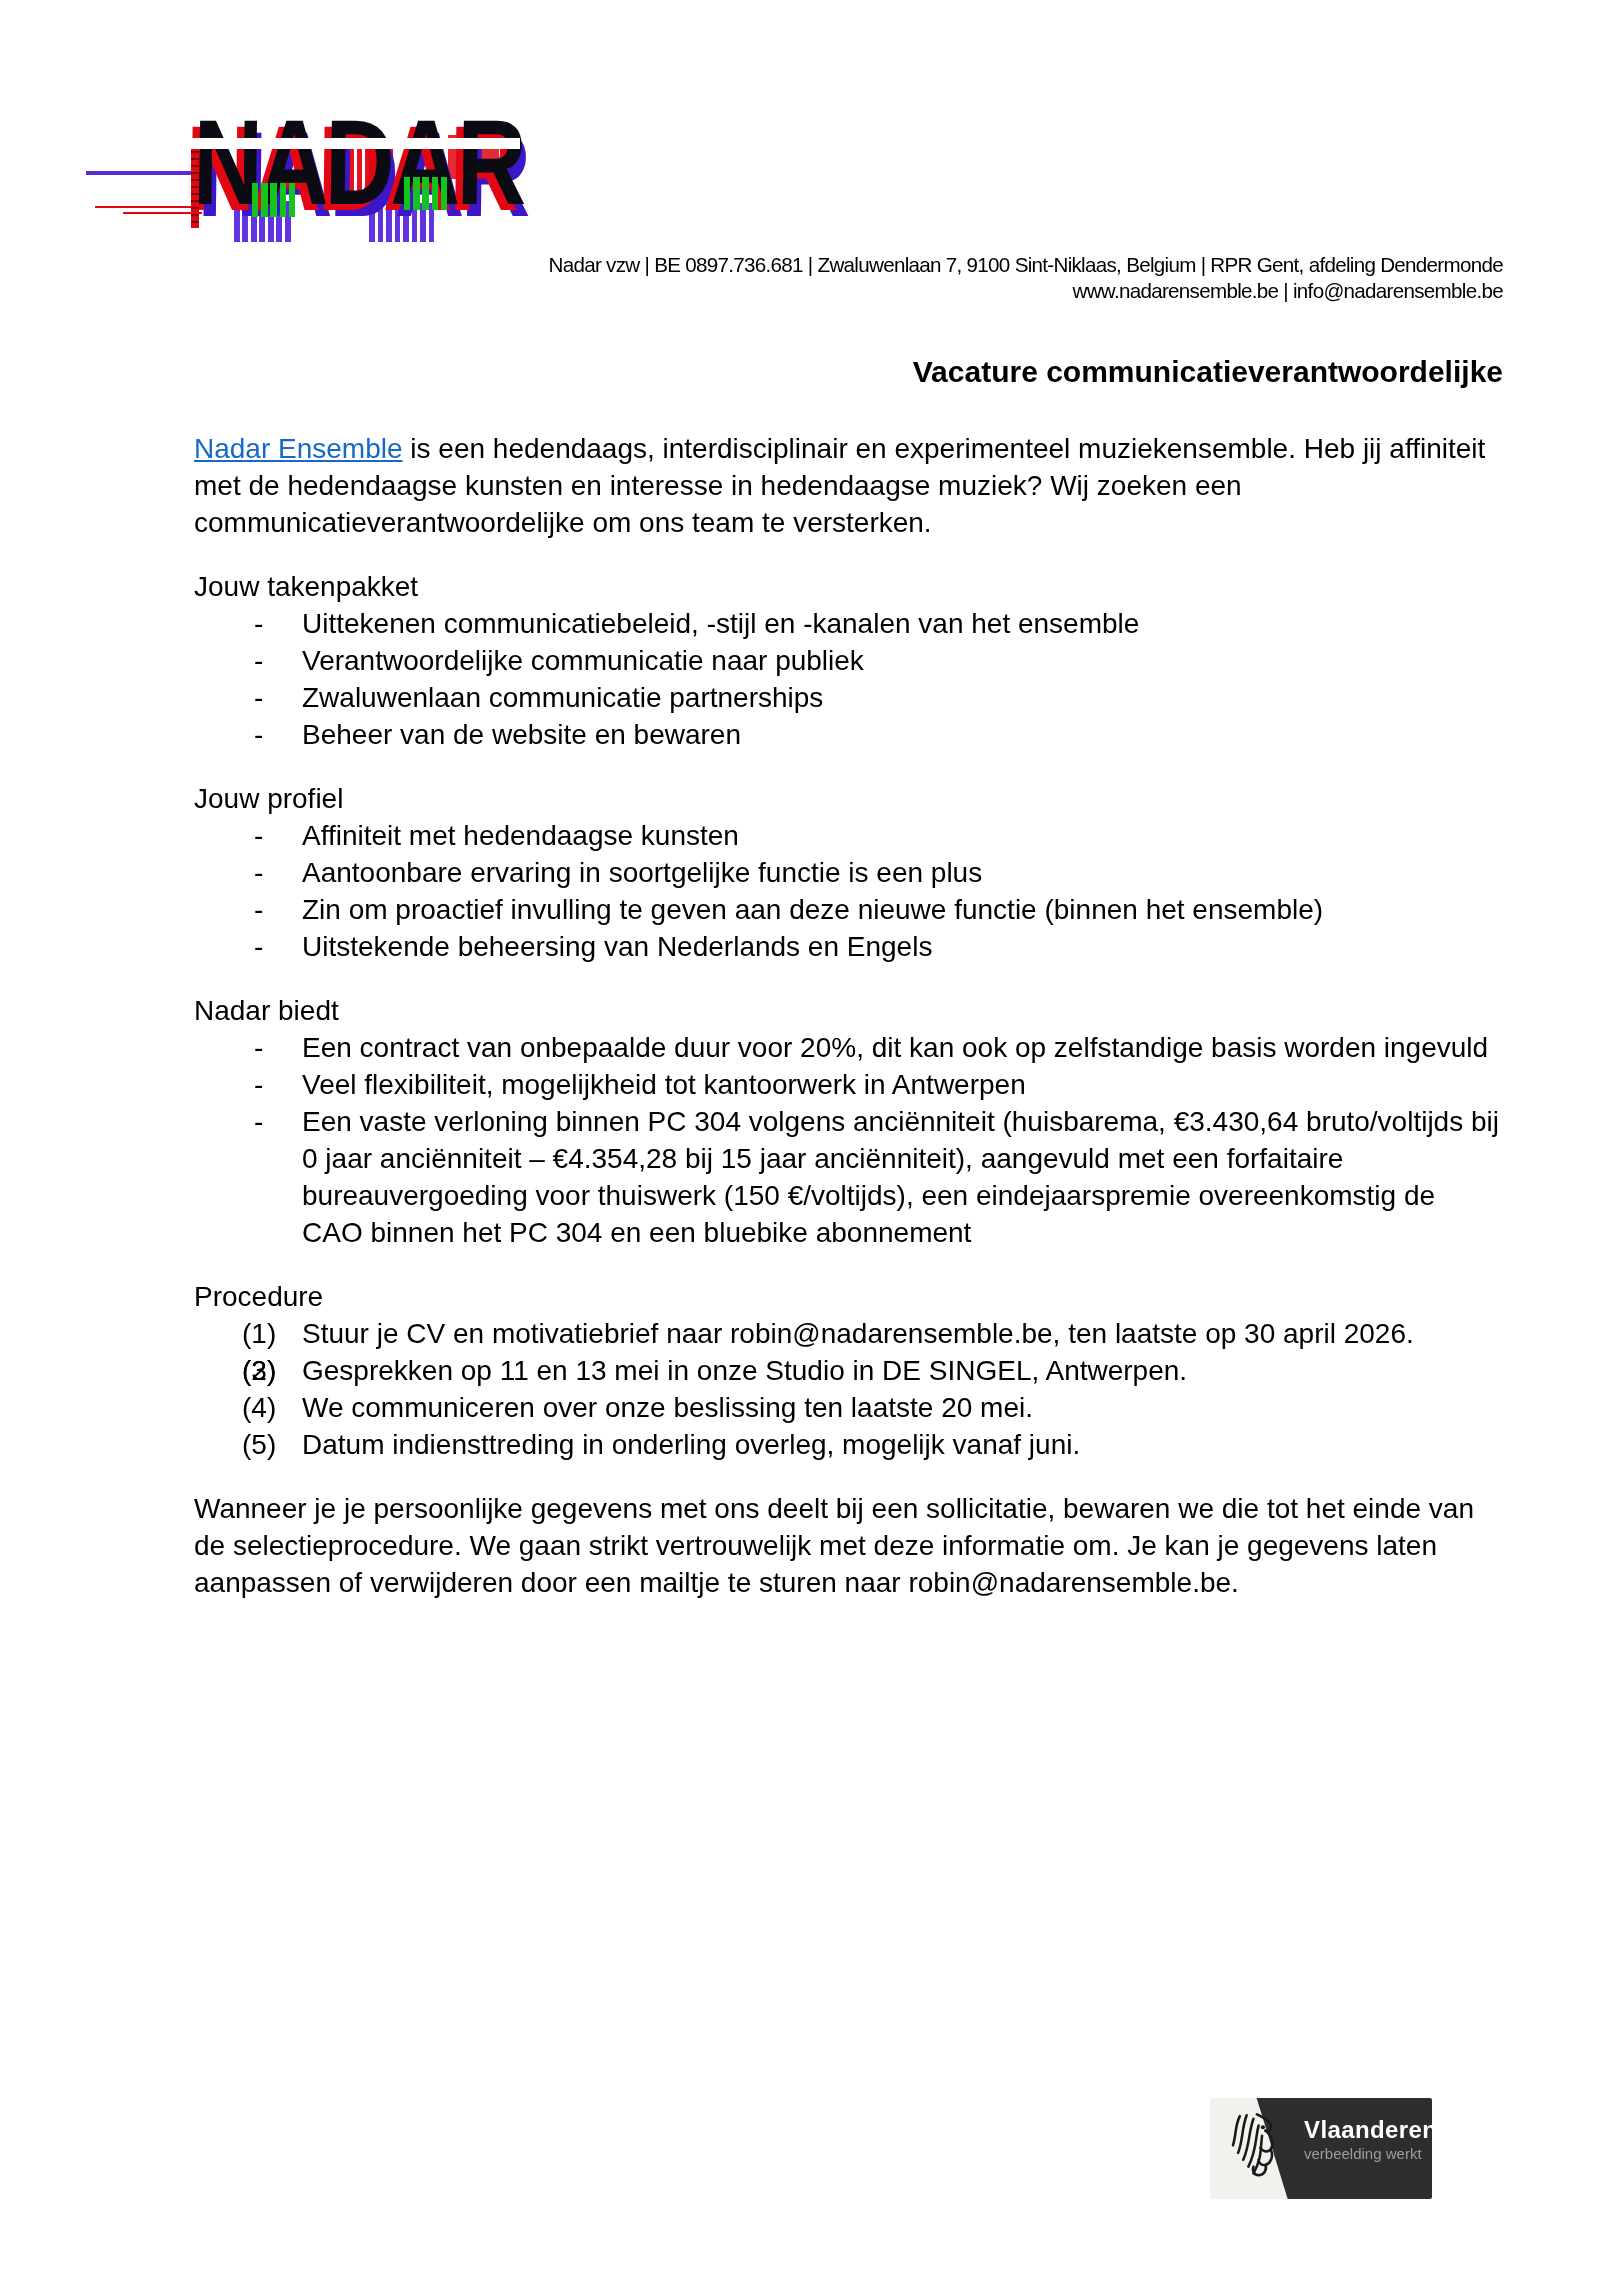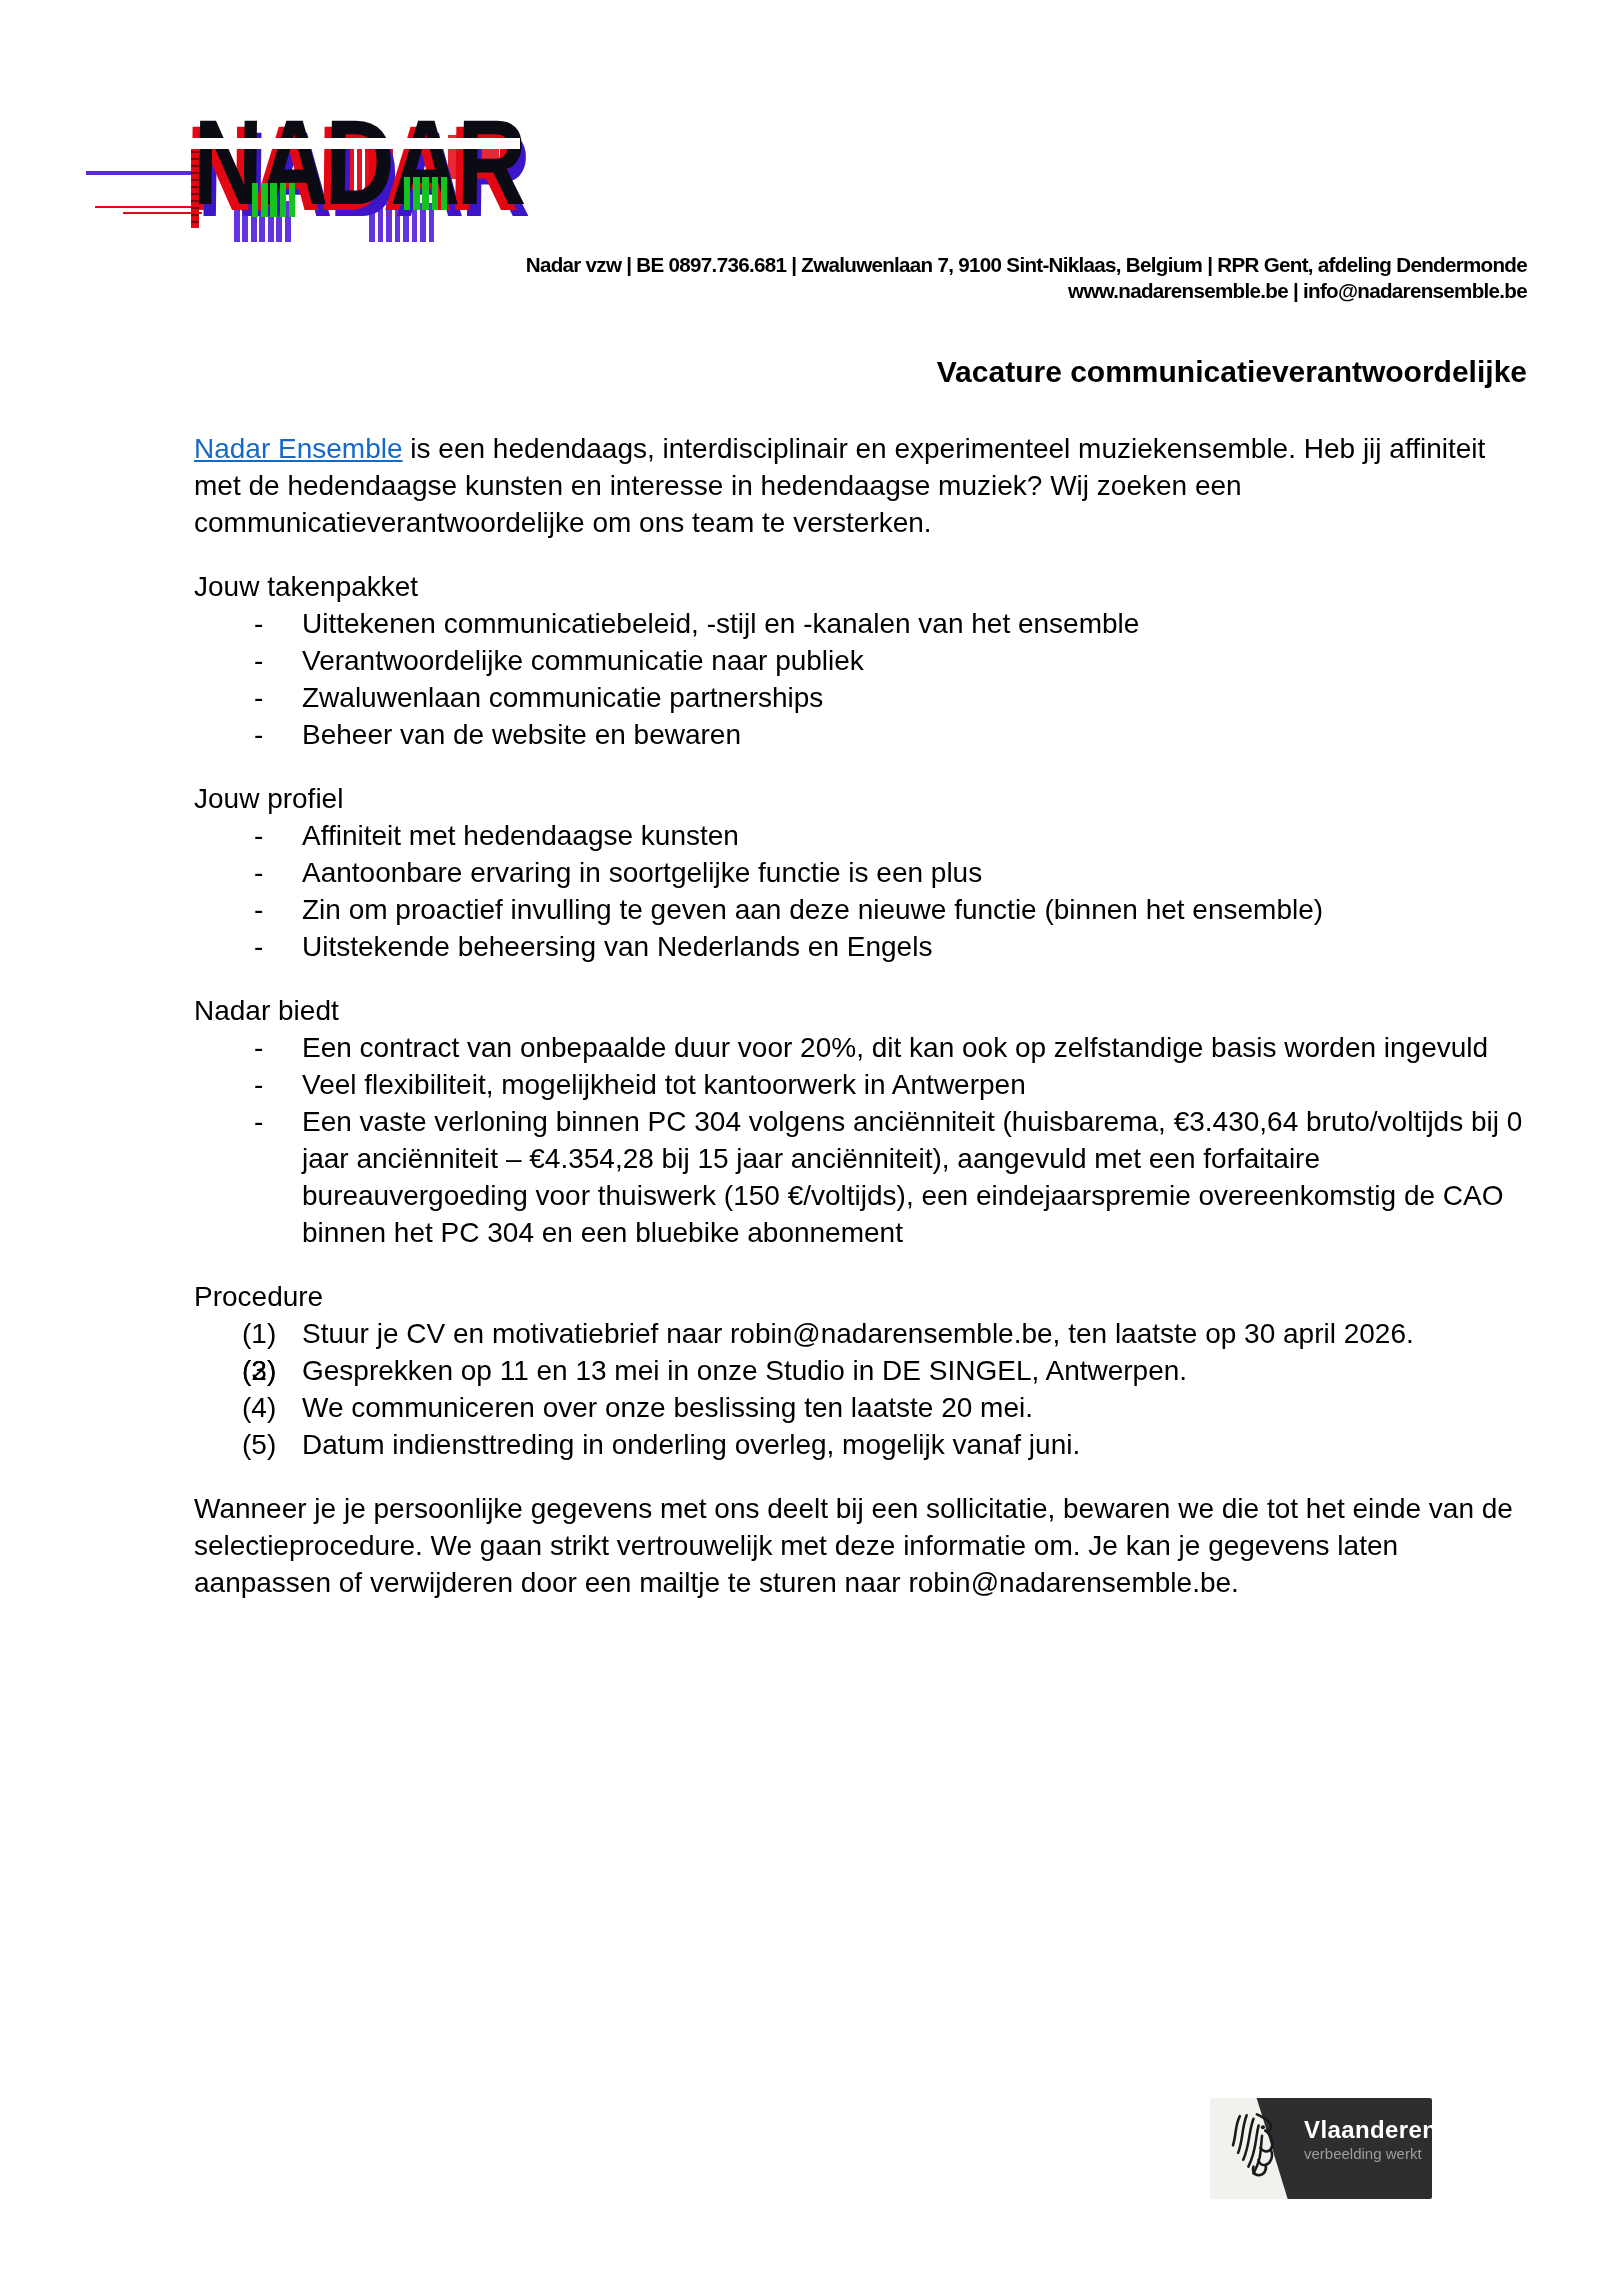--- a/index.html
+++ b/index.html
@@ -3,21 +3,21 @@
 <meta charset="utf-8">
 <style>
   html,body{margin:0;padding:0;background:#ffffff;}
   body{
     width:1622px;height:2295px;
     font-family:"Liberation Sans", sans-serif;
     color:#000;
     -webkit-font-smoothing:antialiased;
   }
   .page{position:relative;width:1622px;height:2295px;overflow:hidden;background:#fff;}
-  .content{padding:0 95px 0 194px;}
+  .content{padding:0 119px 0 194px;}
 
   
   .logo{
     position:relative;
     margin-top:98px;
     width:316px;height:133px;
   }
   .glitch{
     position:relative;z-index:1;display:inline-block;
     font-weight:bold;font-size:121px;line-height:128px;letter-spacing:-5px;
@@ -48,21 +48,21 @@
     background:repeating-linear-gradient(90deg,rgba(227,6,19,.95) 0 5px,rgba(227,6,19,0) 5px 7.8px);}
   .redblock{left:254px;top:37px;width:51px;height:44px;background:rgba(227,6,19,.85);z-index:0;}
   .purple1{left:40px;top:103px;width:58px;height:41px;z-index:0;
     background:repeating-linear-gradient(90deg,rgba(80,30,220,.9) 0 5.7px,transparent 5.7px 8.5px);}
   .purple2{left:175px;top:105px;width:65px;height:39px;z-index:0;
     background:repeating-linear-gradient(90deg,rgba(80,30,220,.9) 0 5.7px,transparent 5.7px 8.5px);}
 
   
   .address{
     margin-top:21px;text-align:right;
-    font-size:20.6px;line-height:26px;font-weight:700;letter-spacing:-0.7px;
+    font-size:20.6px;line-height:26px;font-weight:400;letter-spacing:-0.7px;
   }
 
   
   .title{
     margin:51px 0 0 0;text-align:right;
     font-size:30px;line-height:34px;font-weight:bold;
   }
 
   
   .intro{margin:41px 0 0 0;font-size:28px;line-height:37px;}

